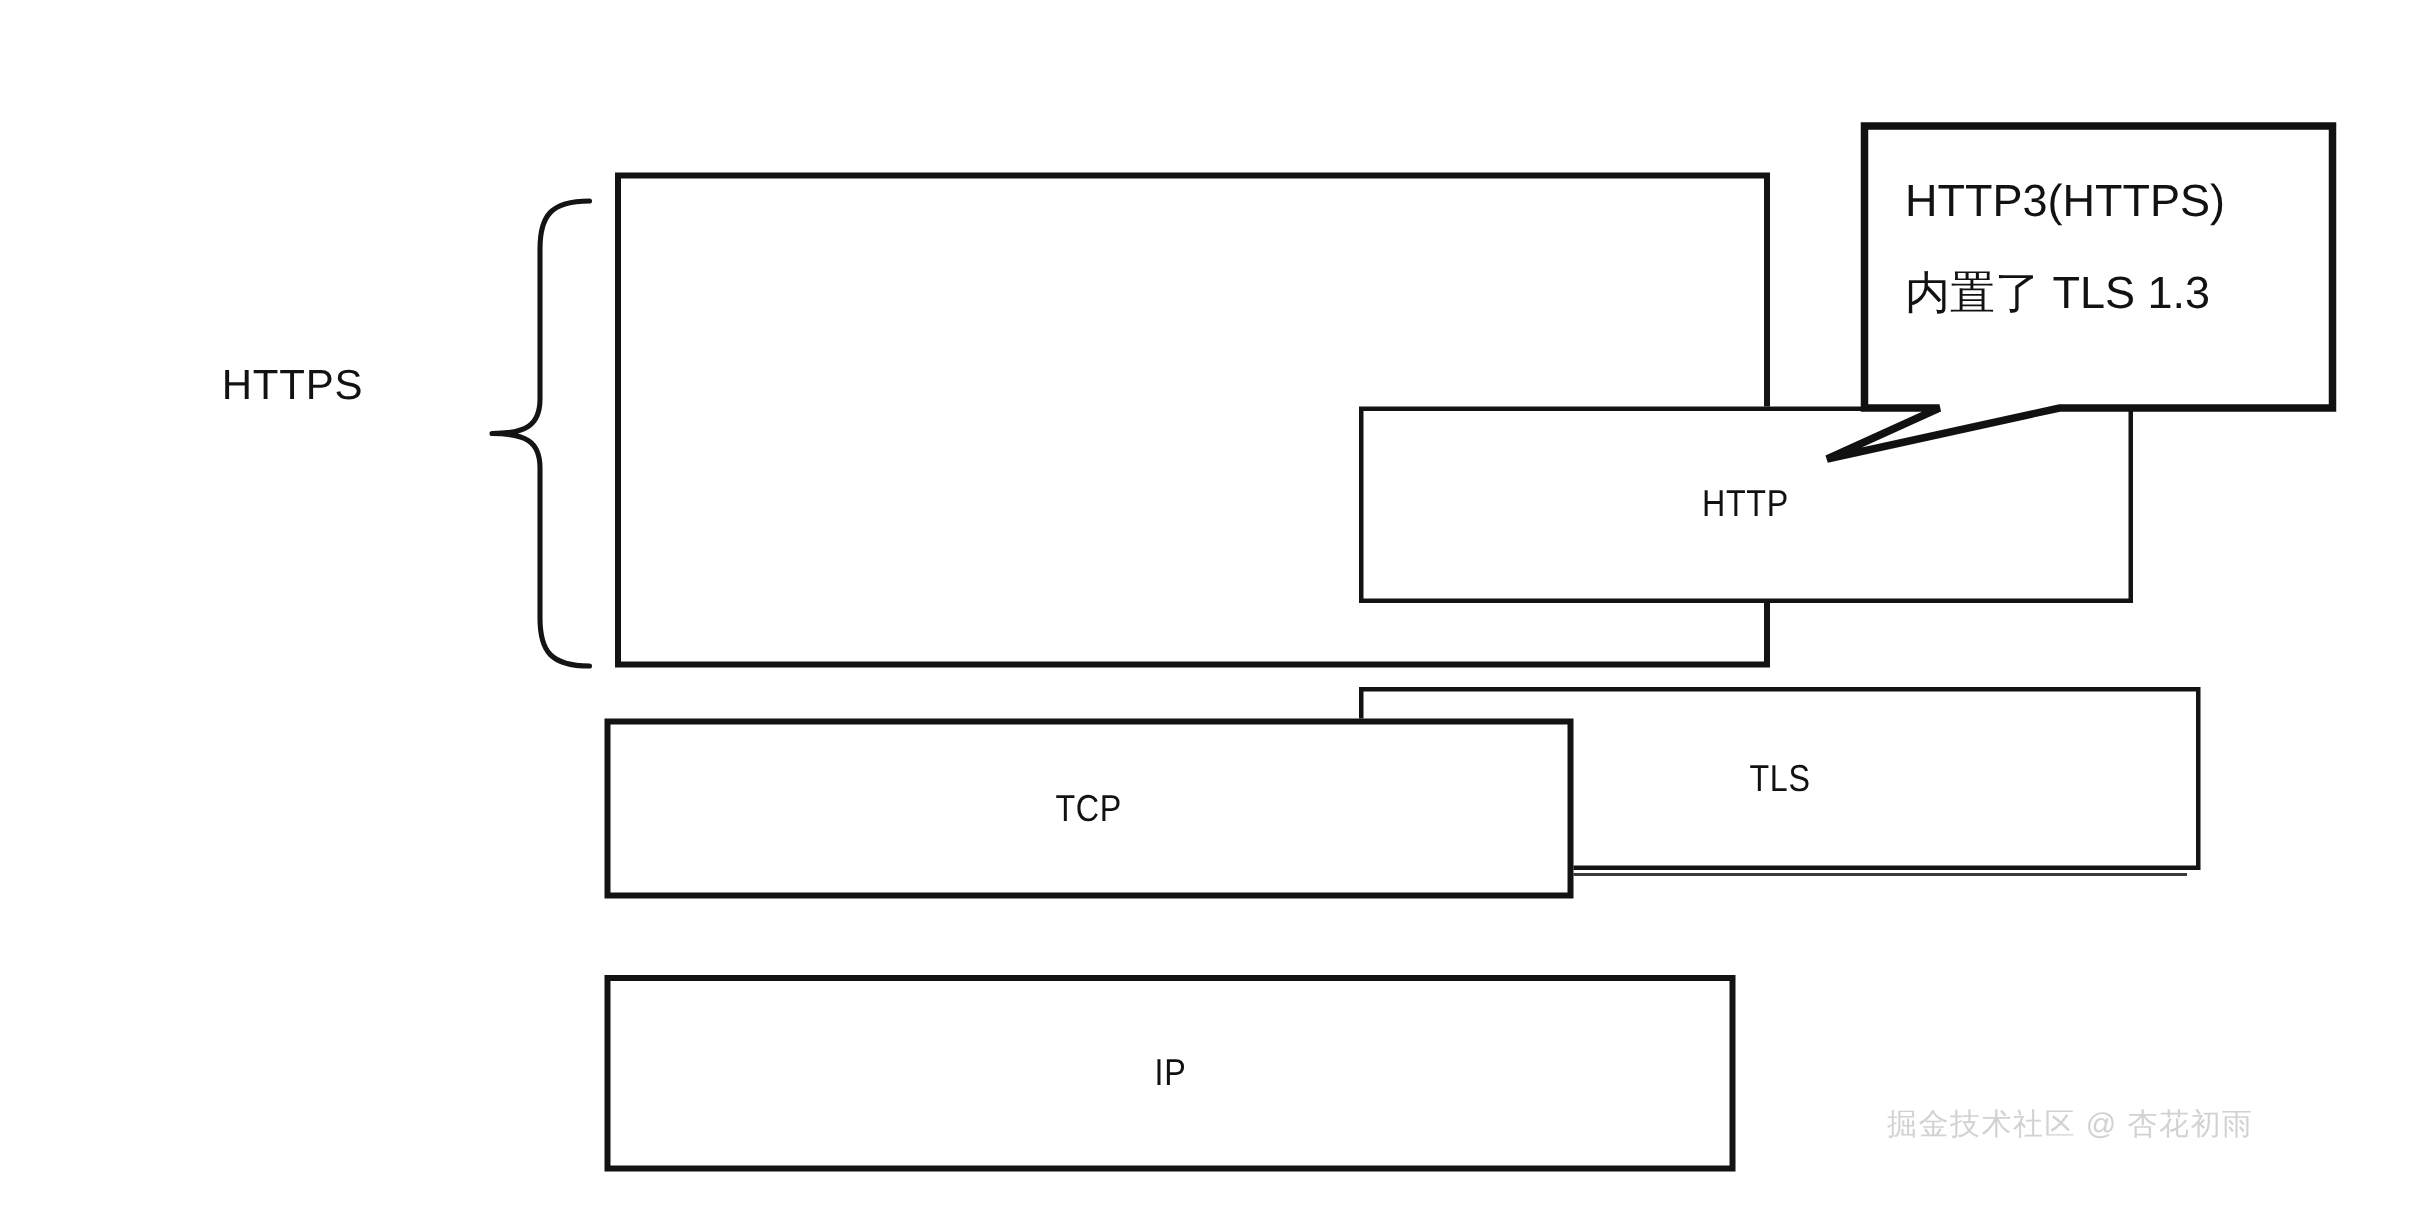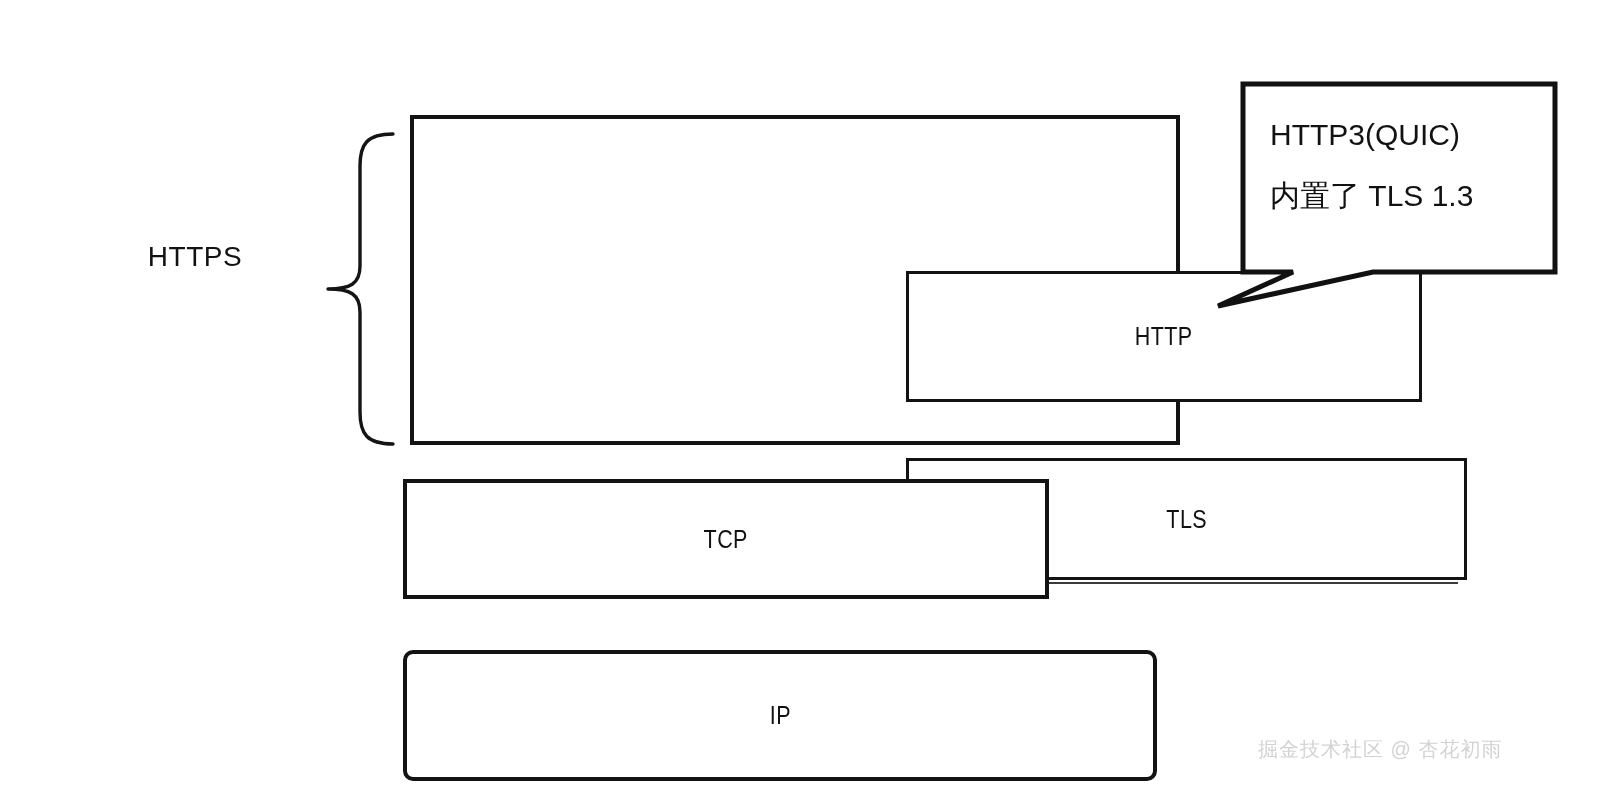--- a/index.html
+++ b/index.html
@@ -78,21 +78,20 @@
     width: 646px;
     height: 120px;
     border-width: 4px;
   }
   #ip-box {
     left: 403px;
     top: 650px;
     width: 754px;
     height: 131px;
     border-width: 4px;
-    border-radius: 10px;
   }
 
   
   #https-label {
     position: absolute;
     left: 100px;
     top: 243px;
     width: 190px;
     text-align: center;
     font-size: 28px;
@@ -178,20 +177,20 @@
   <div class="box" id="ip-box">
     <span class="box-label">IP</span>
   </div>
 
   <div id="callout">
     <svg width="360" height="238" viewBox="0 0 360 238" fill="none" xmlns="http://www.w3.org/2000/svg" aria-hidden="true">
 
       <path d="M33 6 L 345 6 L 345 194 L 163 194 L 8 228 L 83 194 L 33 194 Z" fill="#ffffff" stroke="#111111" stroke-width="5" stroke-linejoin="miter"></path>
     </svg>
     <div id="callout-text">
-      <span class="line">HTTP3(QUIC)</span>
+      <span class="line">HTTP3(HTTPS)</span>
       <span class="line">内置了 TLS 1.3</span>
     </div>
   </div>
 
   <div id="watermark">掘金技术社区 @ 杏花初雨</div>
 
 </div>
 
 </body></html>

